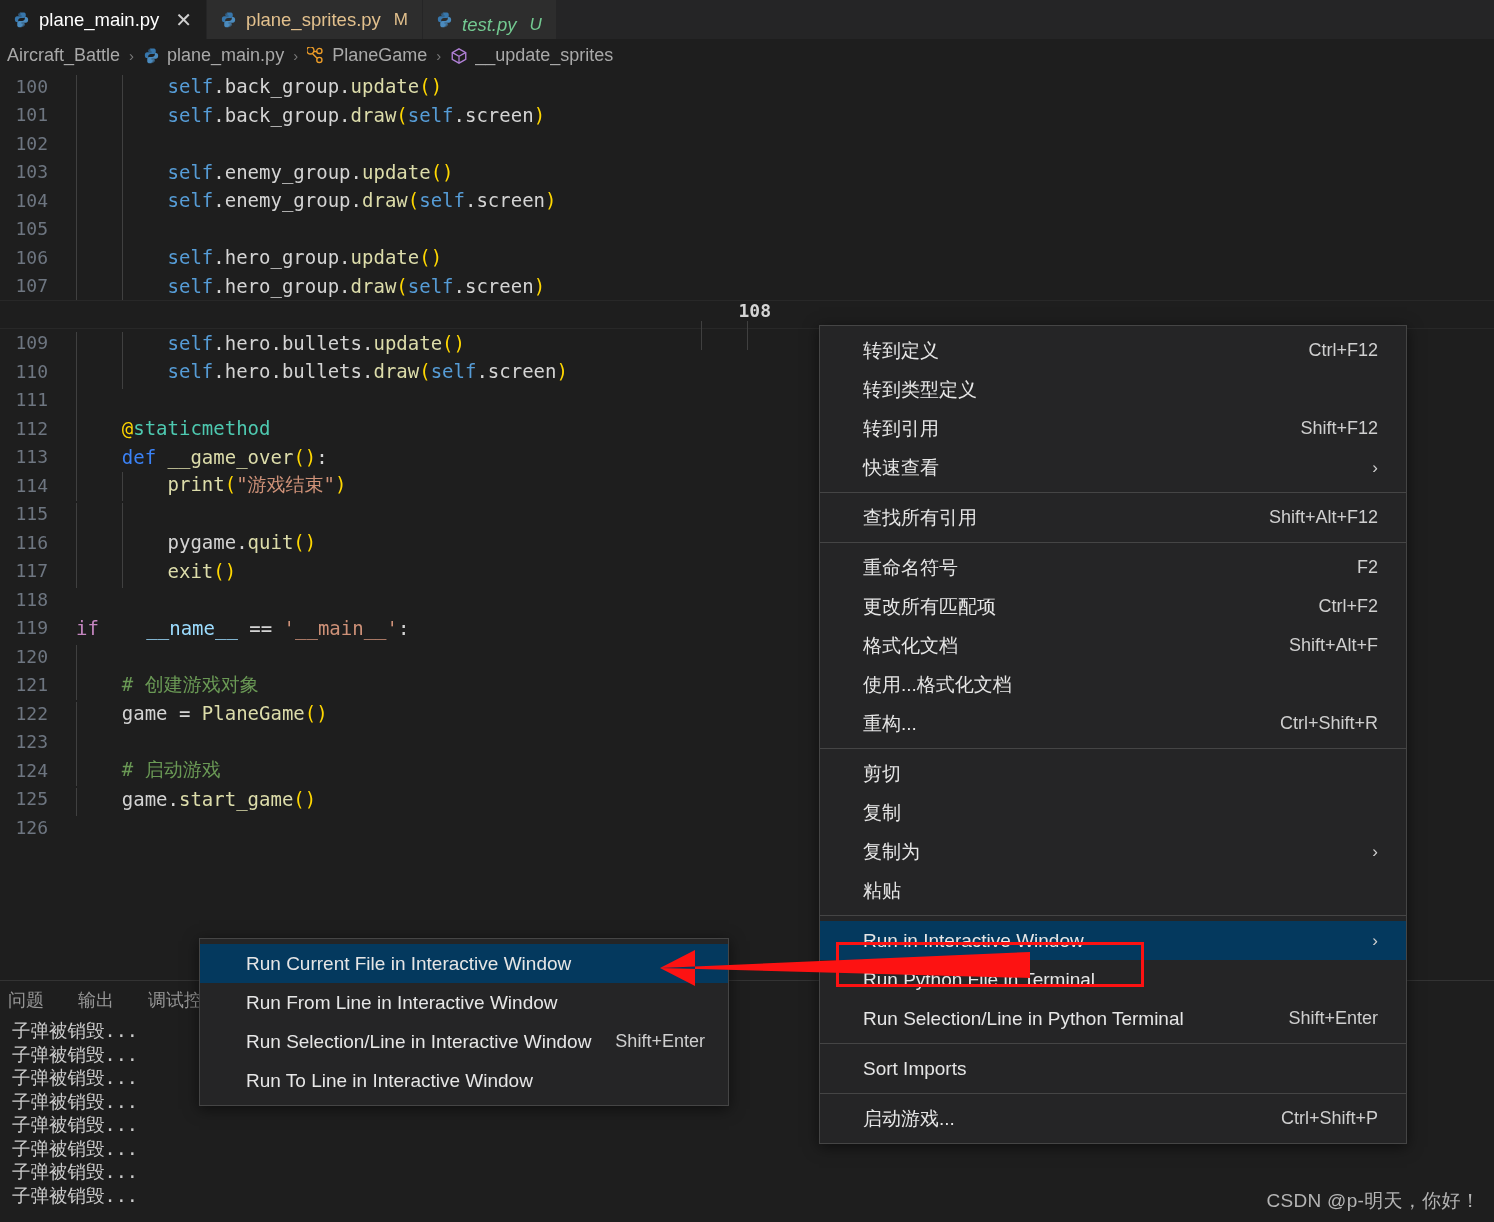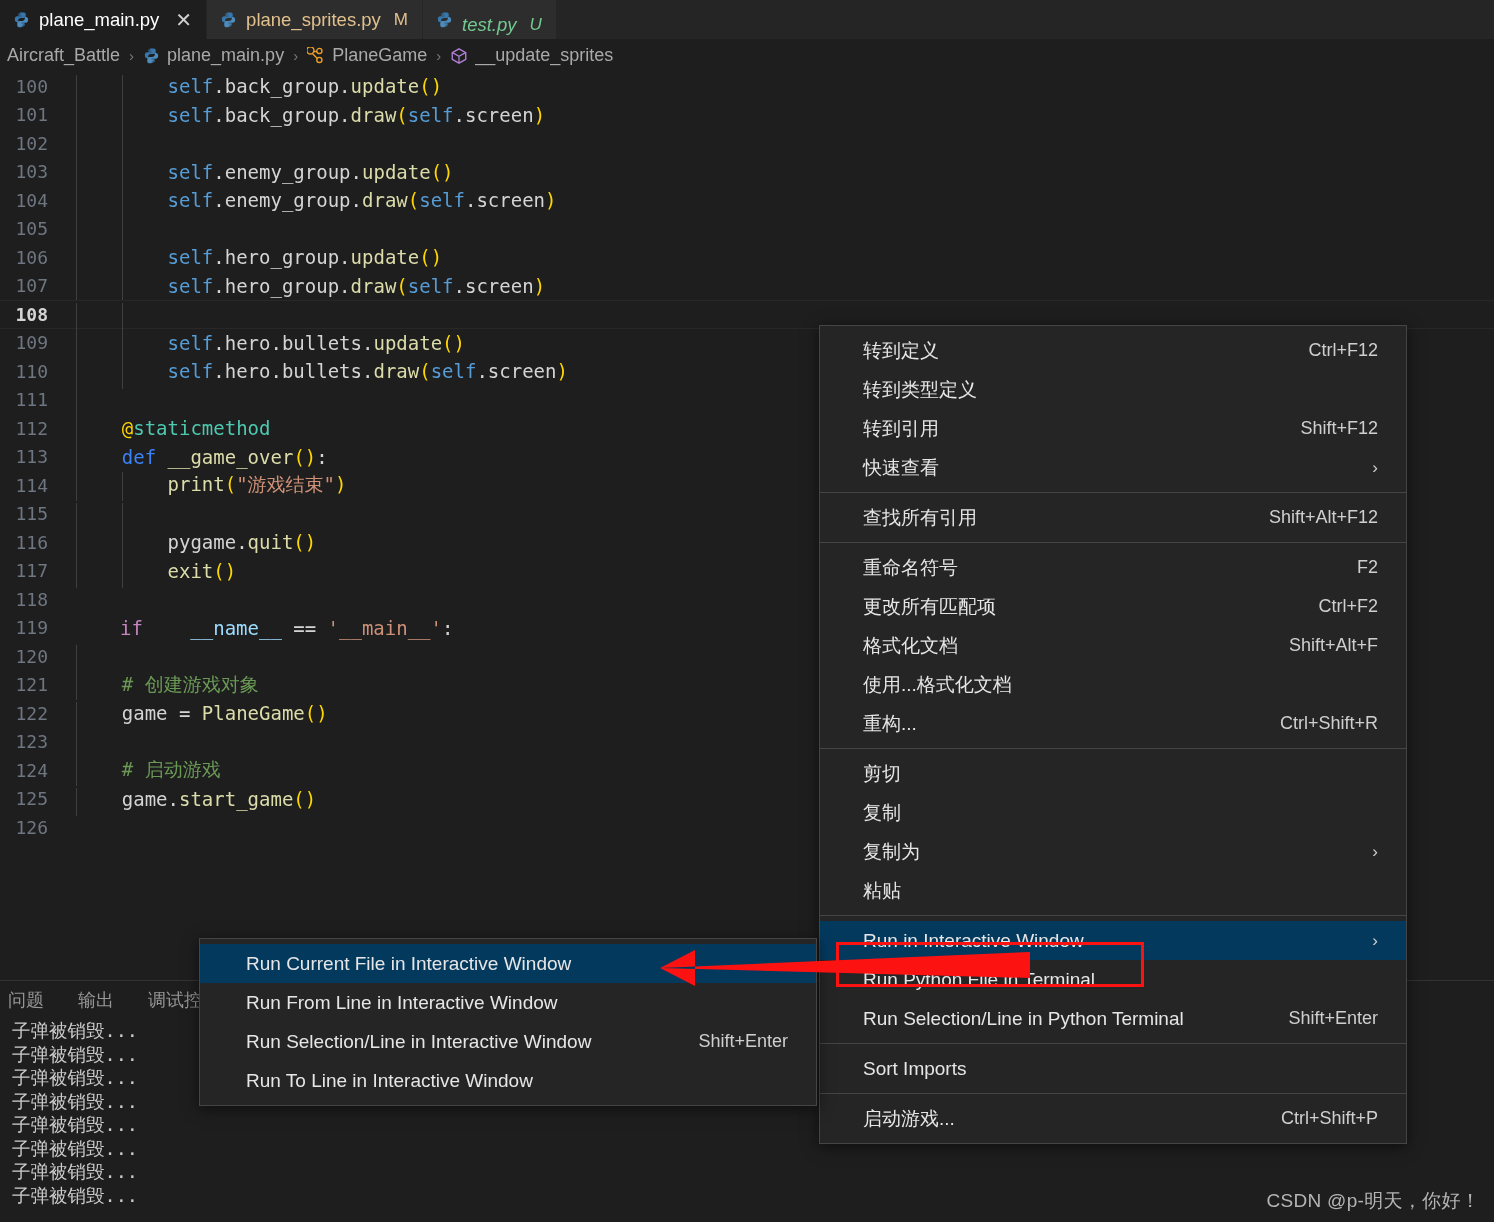--- a/index.html
+++ b/index.html
@@ -48,38 +48,38 @@
 
   
   .editor {
     position: absolute; left: 0; top: 72px; width: 1494px; height: 908px;
     background: #1e1e1e; overflow: hidden;
   }
   .code-line {
     position: relative; height: 28.5px; display: flex; align-items: center;
     font-family: "DejaVu Sans Mono", "Liberation Mono", monospace; font-size: 19px;
   }
-  .code-line.current { background: #1e1e1e; box-shadow: inset 0 1px 0 #282828, inset 0 -1px 0 #282828; }
+  .code-line.current { background: #1e1e1e; box-shadow: inset 0 1px 0 #282828, inset 0 -1px 0 #282828; flex-direction: column; }
   .lineno {
     width: 48px; text-align: right; color: #6e7681; font-size: 18px; flex: 0 0 auto;
     font-family: "DejaVu Sans Mono", "Liberation Mono", monospace;
   }
   .code-line.current .lineno { color: #d4d4d4; font-weight: bold; }
   .gutter-pad { width: 28px; flex: 0 0 auto; }
   .codetext { position: relative; white-space: pre; color: #d4d4d4; }
   .ig { position: absolute; top: 0; width: 1px; height: 28.5px; background: #404040; }
 
   
   .t-self { color: #569cd6; }
   .t-id   { color: #d4d4d4; }
   .t-call { color: #dcdcaa; }
   .t-par  { color: #ffd700; }
   .t-dec  { color: #4ec9b0; }
   .t-kw   { color: #3b82f6; }
-  .t-kw2  { color: #c586c0; margin-left: 44px; }
+  .t-kw2  { color: #c586c0; }
   .t-fn   { color: #dcdcaa; }
   .t-str  { color: #ce9178; }
   .t-cmt  { color: #6a9955; }
   .t-var  { color: #9cdcfe; margin-left: 36px; }
 
   
   .panel {
     position: absolute; left: 0; top: 980px; width: 1494px; height: 242px;
     background: #1e1e1e; border-top: 1px solid #333333;
   }
@@ -113,21 +113,21 @@
   .mi.highlight { background: #04395e; }
   .msep { height: 1px; background: #454545; margin: 5px 0; }
 
   .redbox {
     position: absolute; left: 836px; top: 942px; width: 308px; height: 45px;
     border: 3px solid #fd1212; box-sizing: border-box; pointer-events: none;
   }
 
   
   .submenu {
-    position: absolute; left: 199px; top: 938px; width: 618px;
+    position: absolute; left: 199px; top: 938px; width: 530px;
     background: #252526; border: 1px solid #454545;
     box-shadow: 0 3px 14px rgba(0,0,0,0.55);
     padding: 5px 0; box-sizing: border-box; font-size: 19px; color: #e6e6e6;
   }
   .submenu .mi { padding: 0 28px 0 46px; }
 
   
   .arrow-svg { position: absolute; left: 600px; top: 938px; width: 430px; height: 60px; pointer-events:none; }
 
   

